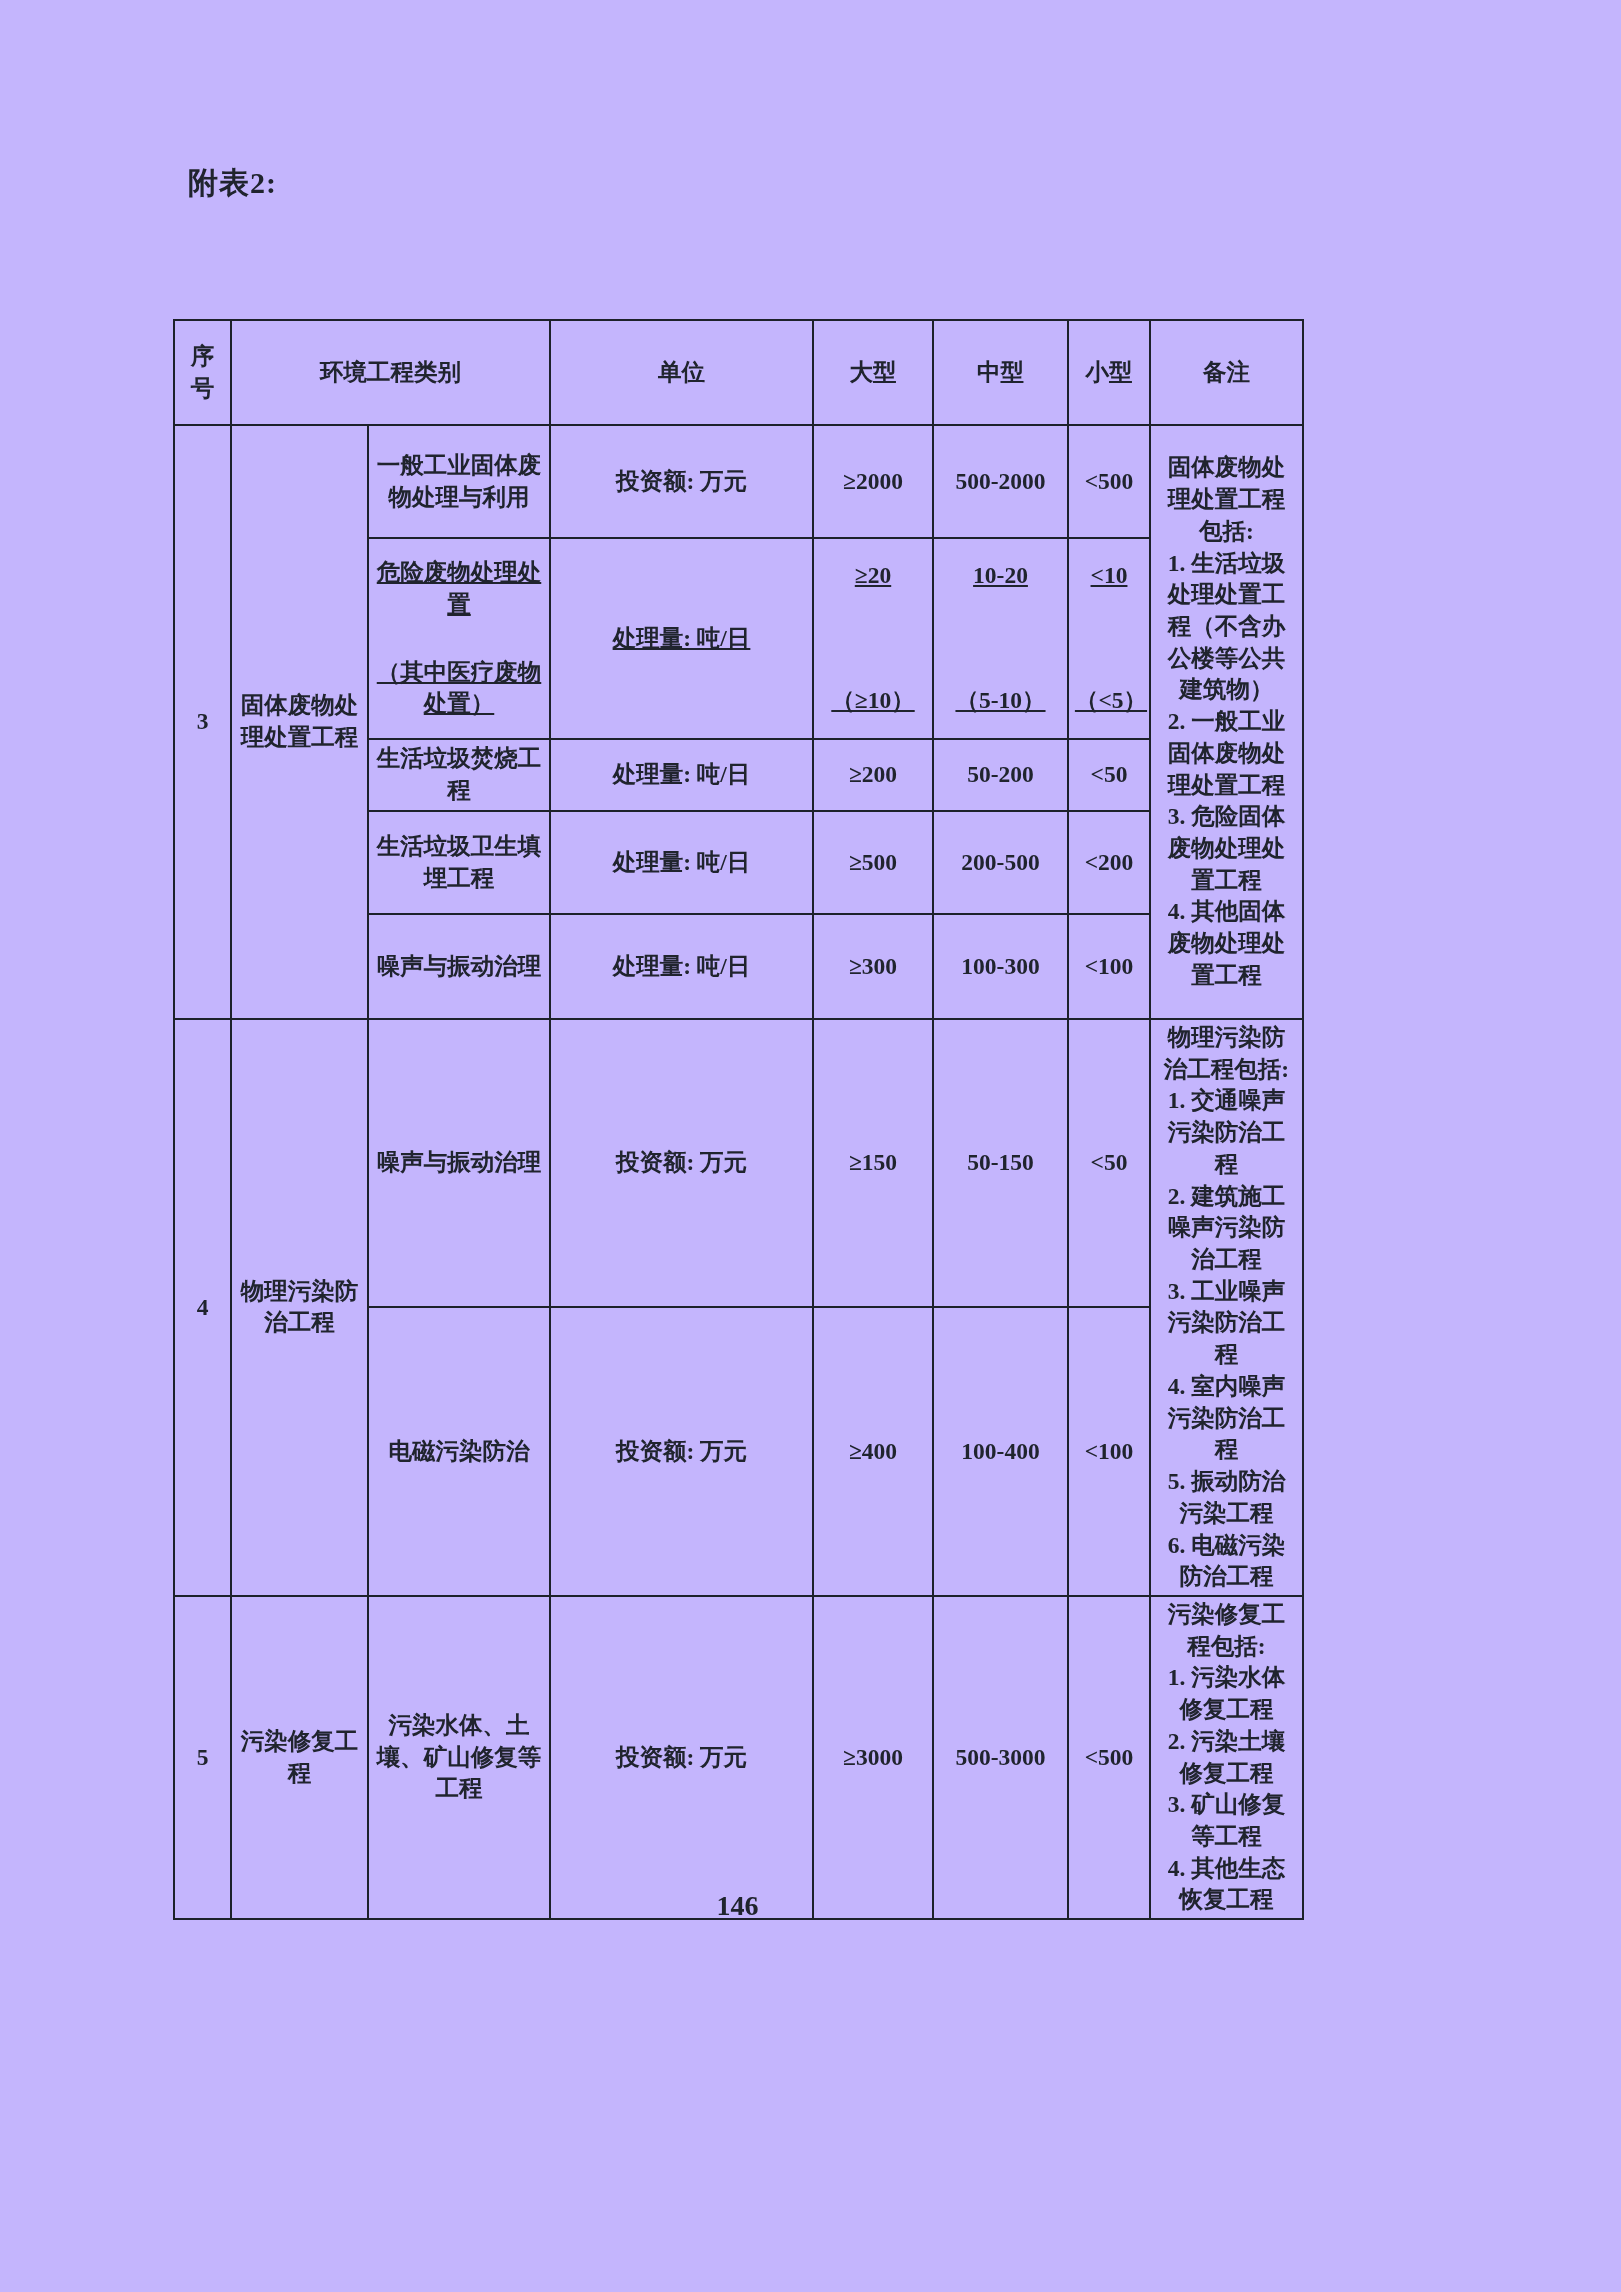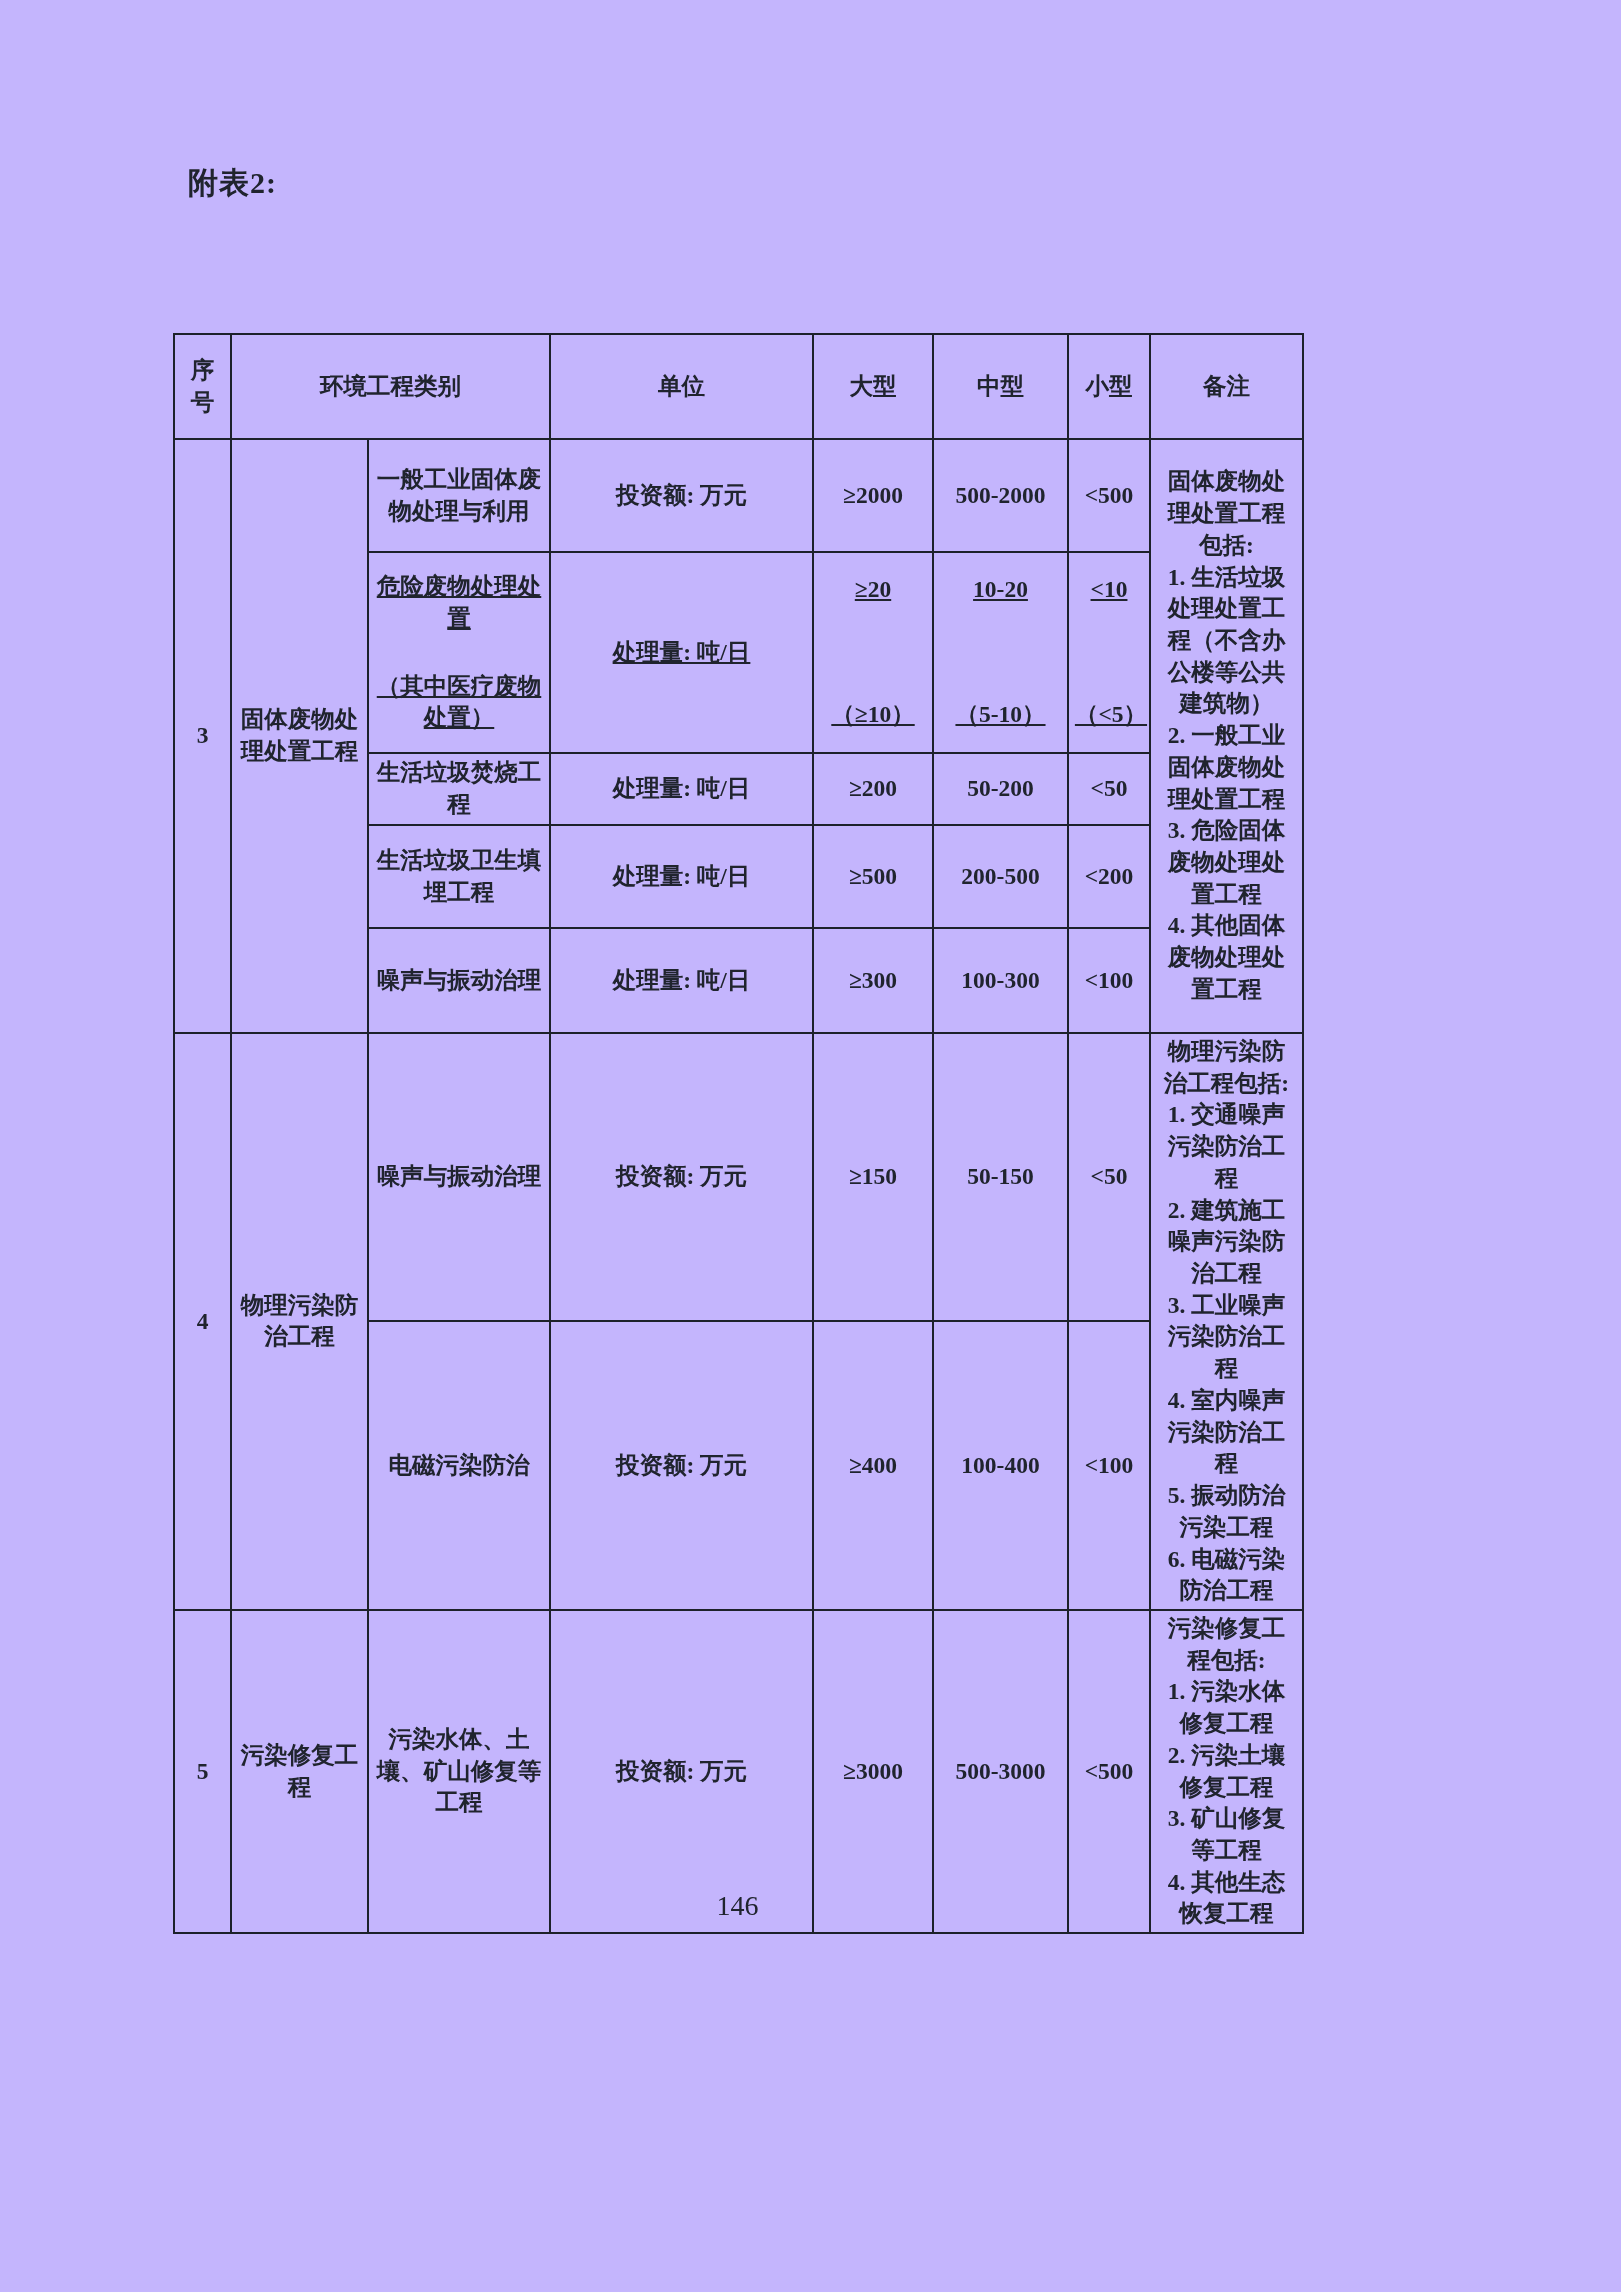--- a/index.html
+++ b/index.html
@@ -13,21 +13,21 @@
   }
   .appendix-label {
     position:absolute; left:188px; top:163px;
     font-size:30px; font-weight:bold; letter-spacing:1px;
   }
   .page-title {
     position:absolute; left:173px; top:214px; width:1129px;
     text-align:center; font-size:36px; font-weight:bold; letter-spacing:2px;
   }
   table.scale-table {
-    position:absolute; left:173px; top:333px; width:1129px;
+    position:absolute; left:173px; top:319px; width:1129px;
     border-collapse:collapse; table-layout:fixed;
     border:2.9px solid #1d212a;
   }
   .scale-table th, .scale-table td {
     border:2px solid #1d212a;
     font-weight:bold;
     text-align:center; vertical-align:middle;
     font-size:23.5px; line-height:1.35;
     padding:2px 5.9px;
     overflow:hidden;
@@ -45,21 +45,21 @@
   .stack-val > span + span { margin-top:93px; }
   tr.trh107 { height:105px; }
   tr.trh115 { height:113px; }
   tr.trh205 { height:201px;text-decoration:underline; }
   tr.trh93  { height:72px; }
   tr.trh105 { height:103px; }
   tr.trh245 { height:240px; }
   tr.trh298 { height:292px; }
   .page-number {
     position:absolute; left:173px; top:1890px; width:1129px;
-    text-align:center; font-size:28px; font-weight:normal;
+    text-align:center; font-size:28px; font-weight:bold;
   }
 </style>
 </head>
 <body>
 
 <div class="page">
 
   <div class="appendix-label">附表2:</div>
 
   <table class="scale-table">

